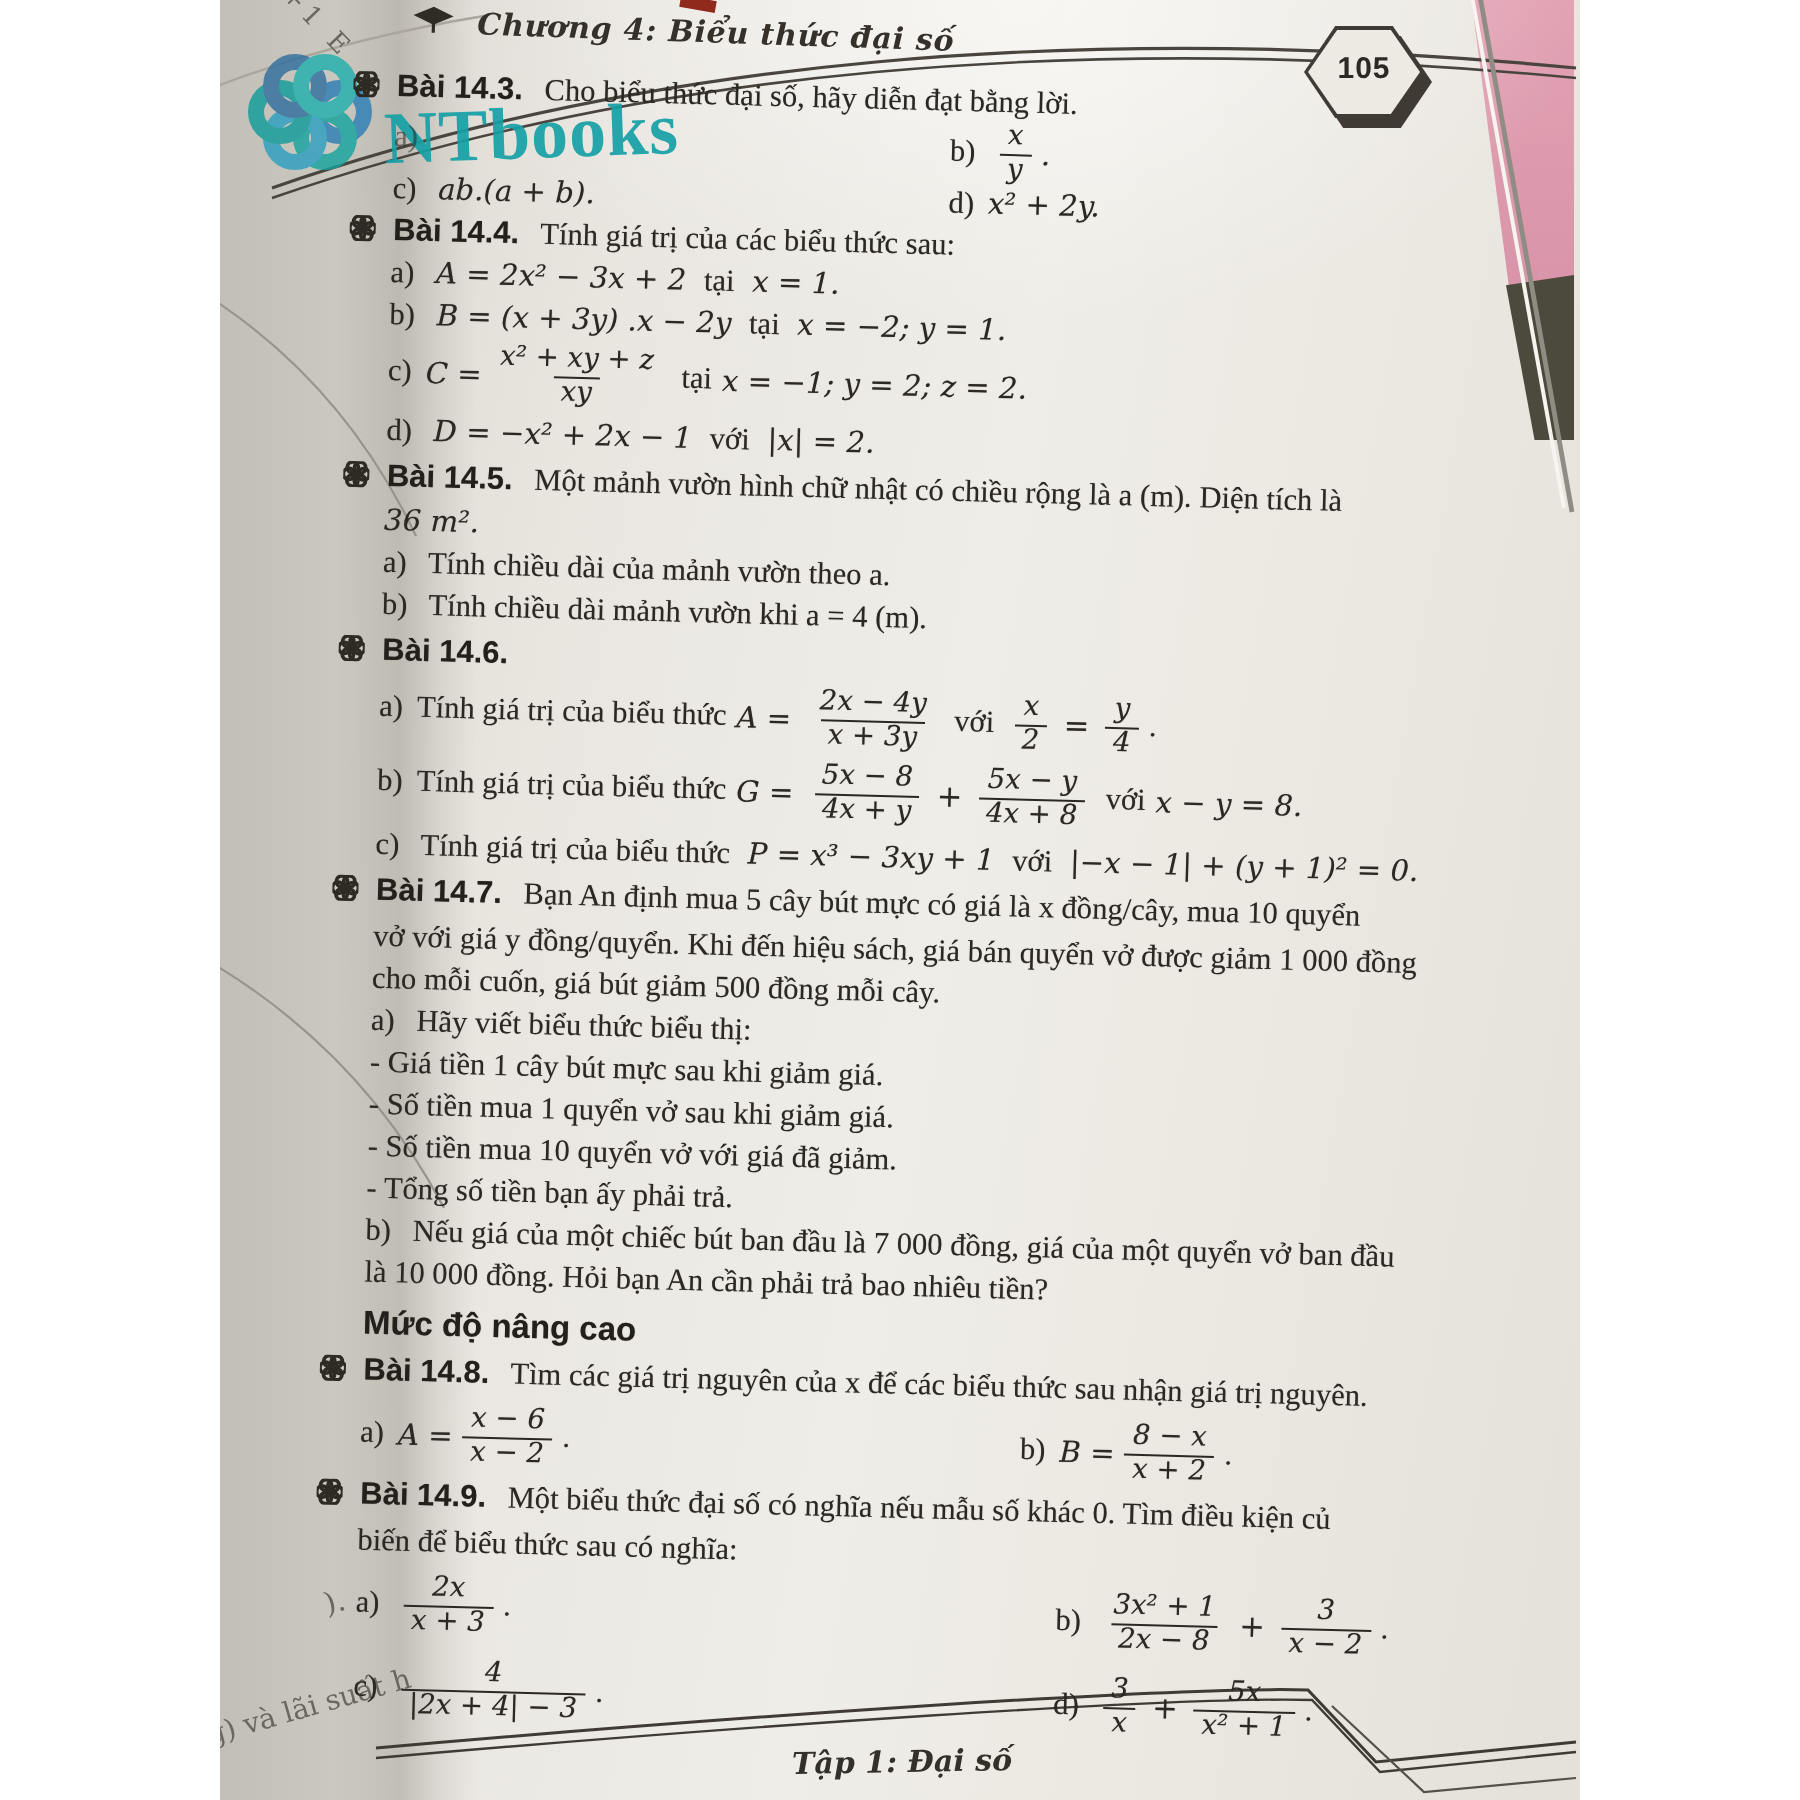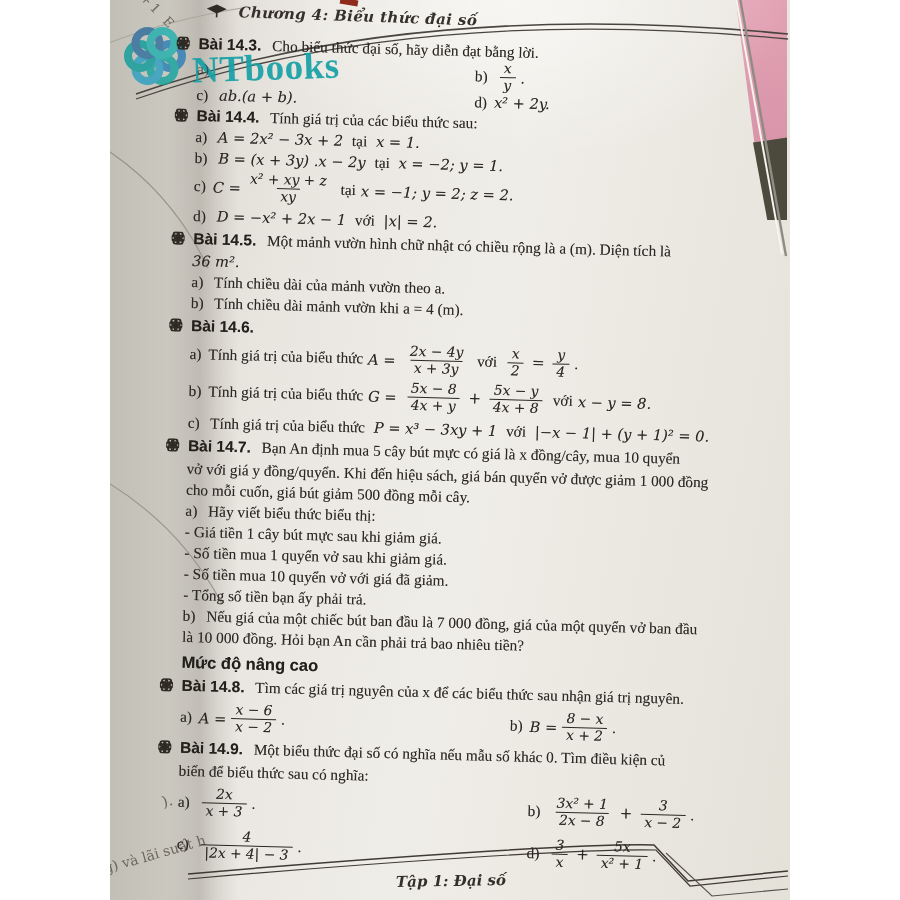--- a/index.html
+++ b/index.html
@@ -84,20 +84,26 @@
   <div class="headerrow">
     <span class="cap">
       <svg width="22" height="15" viewBox="0 0 22 15">
             <polygon points="11,1 21,5.5 11,10 1,5.5" fill="#2f2b25"></polygon>
             <rect x="10.3" y="9" width="1.6" height="5" fill="#2f2b25"></rect>
           </svg>
     </span>
     <span class="ct">Chương 4: Biểu thức đại số</span>
   </div>
 
+  <div class="hexwrap">
+    <div class="hex shadow"></div>
+    <div class="hex outer"></div>
+    <div class="hex inner"></div>
+    <div class="hexnum">105</div>
+  </div>
 
   <div class="watermark">
     <svg width="74" height="74" viewBox="0 0 74 74">
       <g fill="none" stroke-width="8" opacity="0.9">
         <circle cx="52" cy="34" r="12" stroke="#2f7fb5"></circle>
         <circle cx="44.5" cy="47" r="12" stroke="#18a39e"></circle>
         <circle cx="29.5" cy="47" r="12" stroke="#2f9fc0"></circle>
         <circle cx="22" cy="34" r="12" stroke="#129c99"></circle>
         <circle cx="29.5" cy="21" r="12" stroke="#33719f"></circle>
         <circle cx="44.5" cy="21" r="12" stroke="#23b0ad"></circle>

